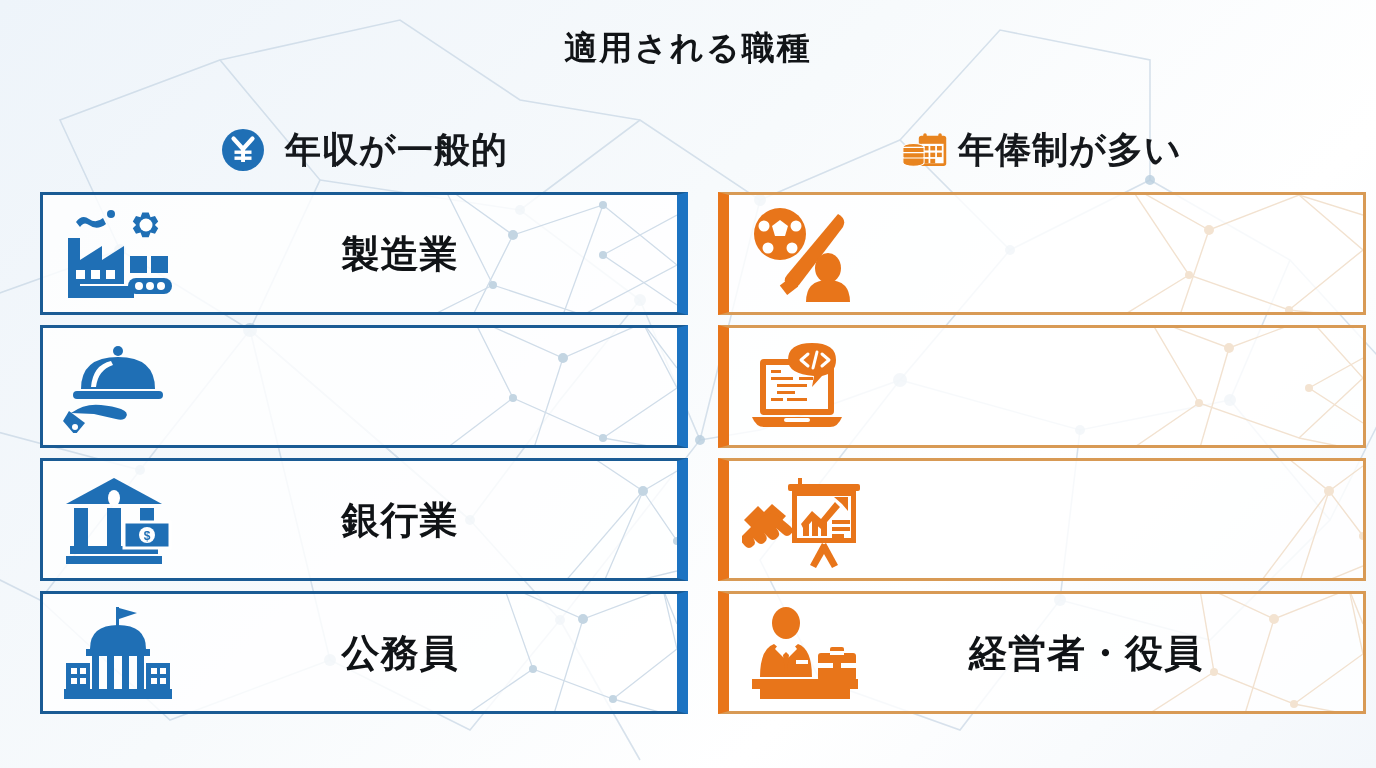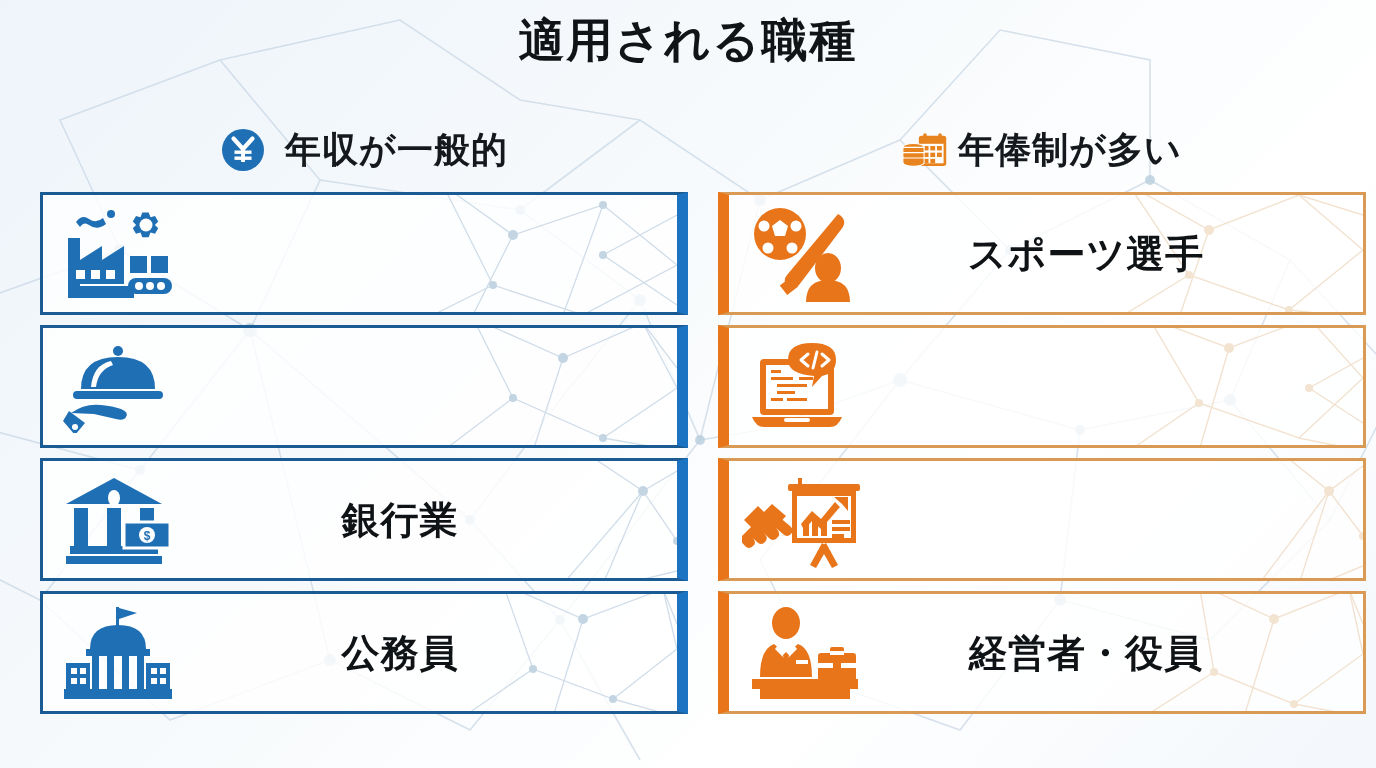--- a/index.html
+++ b/index.html
@@ -37,25 +37,25 @@
     position: relative;
     z-index: 2;
     width: 1376px;
     height: 768px;
     box-sizing: border-box;
   }
 
   
   .title {
     position: absolute;
-    top: 10px;
+    top: 18px;
     left: 0;
     width: 1376px;
     text-align: center;
-    font-size: 46px;
+    font-size: 33px;
     line-height: 60px;
     font-weight: 700;
     letter-spacing: 2px;
     color: #111417;
   }
 
   
   .col {
     position: absolute;
     top: 122px;
@@ -243,20 +243,21 @@
               <rect x="48" y="62" width="9" height="9" fill="#ffffff"></rect>
               <rect x="72" y="48" width="17" height="17"></rect>
               <rect x="93" y="48" width="17" height="17"></rect>
               <rect x="70" y="70" width="44" height="16" rx="8"></rect>
               <circle cx="81" cy="78" r="4" fill="#ffffff"></circle>
               <circle cx="92" cy="78" r="4" fill="#ffffff"></circle>
               <circle cx="103" cy="78" r="4" fill="#ffffff"></circle>
             </g>
           </svg>
         </span>
+        <span class="card-label">製造業</span>
       </div>
 
       <div class="card card-blue">
         <svg class="card-net" viewBox="0 0 634 123" preserveAspectRatio="none">
           <g stroke="#c8d7e5" stroke-width="1.3" fill="none">
             <path d="M430 -10 L520 30 L600 -5 L634 60 L560 110 L470 70 Z"></path>
             <path d="M520 30 L490 123"></path>
             <path d="M560 110 L634 123"></path>
             <path d="M470 70 L400 123"></path>
             <path d="M600 -5 L634 40"></path>
@@ -416,21 +417,20 @@
                 <circle cx="22" cy="42" r="5.5"></circle>
                 <circle cx="46" cy="42" r="5.5"></circle>
               </g>
               <path d="M92 8 q9 5 5 13 l-44 58 q-5 6 -11 1 q-6 -5 -1 -11 z"></path>
               <rect x="36" y="74" width="14" height="12" transform="rotate(-38 43 80)"></rect>
               <ellipse cx="82" cy="62" rx="13" ry="15"></ellipse>
               <path d="M60 96 q0 -22 22 -22 q22 0 22 22 z"></path>
             </g>
           </svg>
         </span>
-        <span class="card-label">スポーツ選手</span>
       </div>
 
       <div class="card card-orange">
         <svg class="card-net" viewBox="0 0 634 123" preserveAspectRatio="none">
           <g stroke="#f0ddc8" stroke-width="1.4" fill="none">
             <path d="M420 -10 L500 20 L580 -10 L634 50 L570 110 L470 75 Z"></path>
             <path d="M500 20 L470 123"></path>
             <path d="M570 110 L634 123"></path>
             <path d="M470 75 L400 123"></path>
             <path d="M634 30 L580 60 L634 95"></path>

